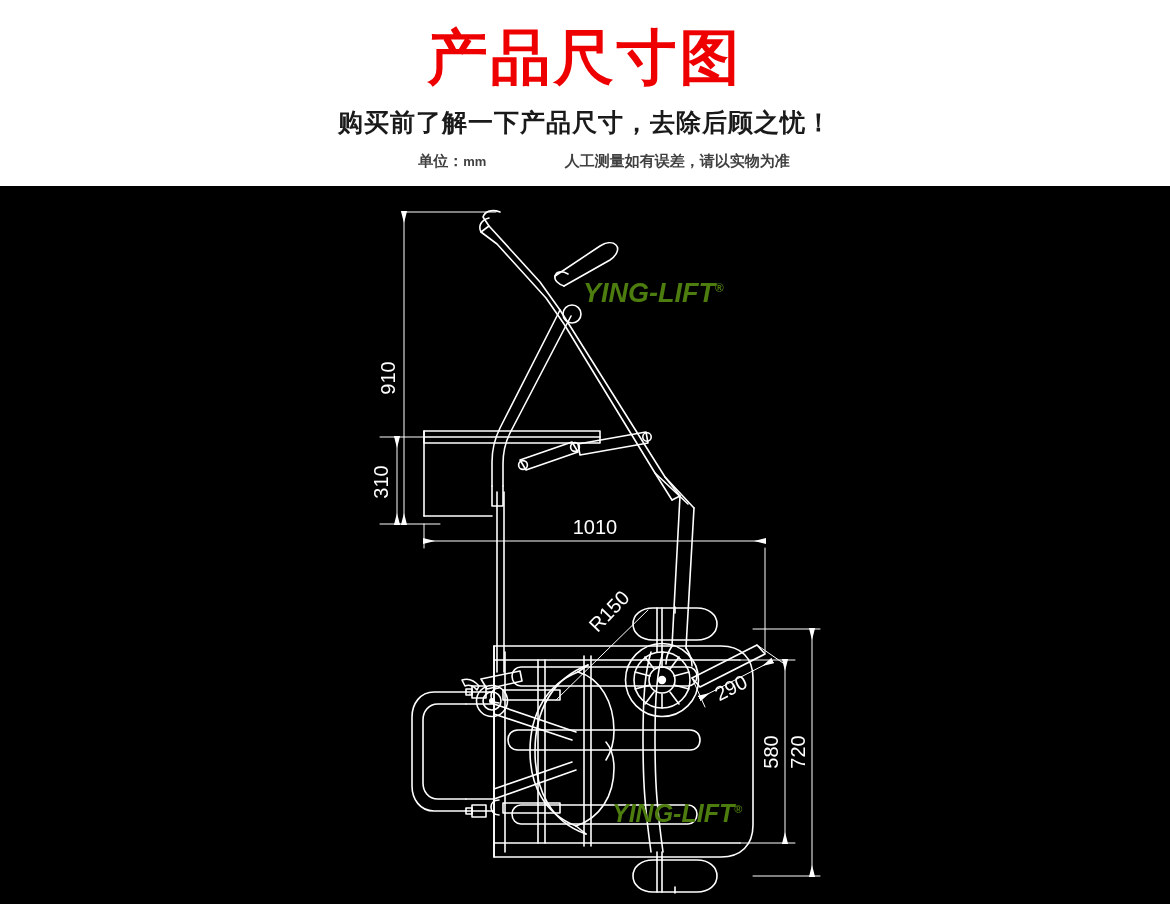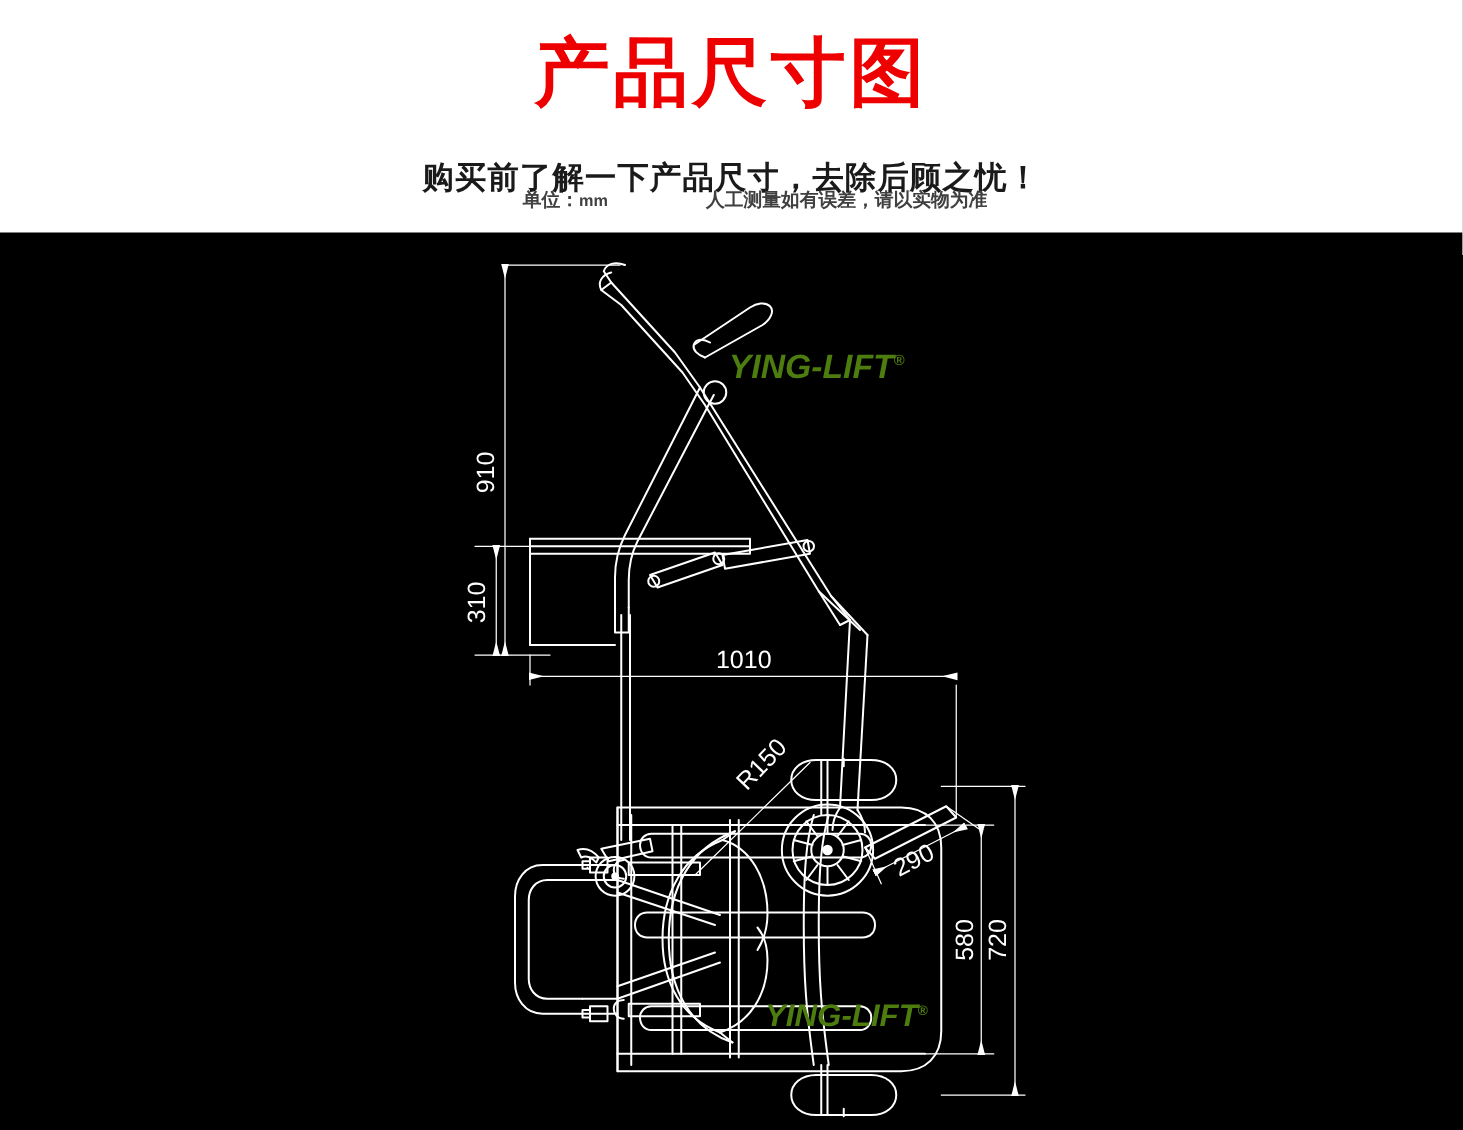--- a/index.html
+++ b/index.html
@@ -40,21 +40,20 @@
   .subtitle {
     position: absolute;
     left: 0; top: 106px;
     width: 1170px;
     font-size: 25px;
     font-weight: bold;
     color: #1a1a1a;
     letter-spacing: 1px;
     line-height: 32px;
     white-space: nowrap;
-    margin-top: 20px;
   }
   .noteline {
     position: absolute;
     left: 0; top: 150px;
     width: 1170px;
     font-size: 15px;
     font-weight: bold;
     color: #404040;
     line-height: 22px;
     white-space: nowrap;

